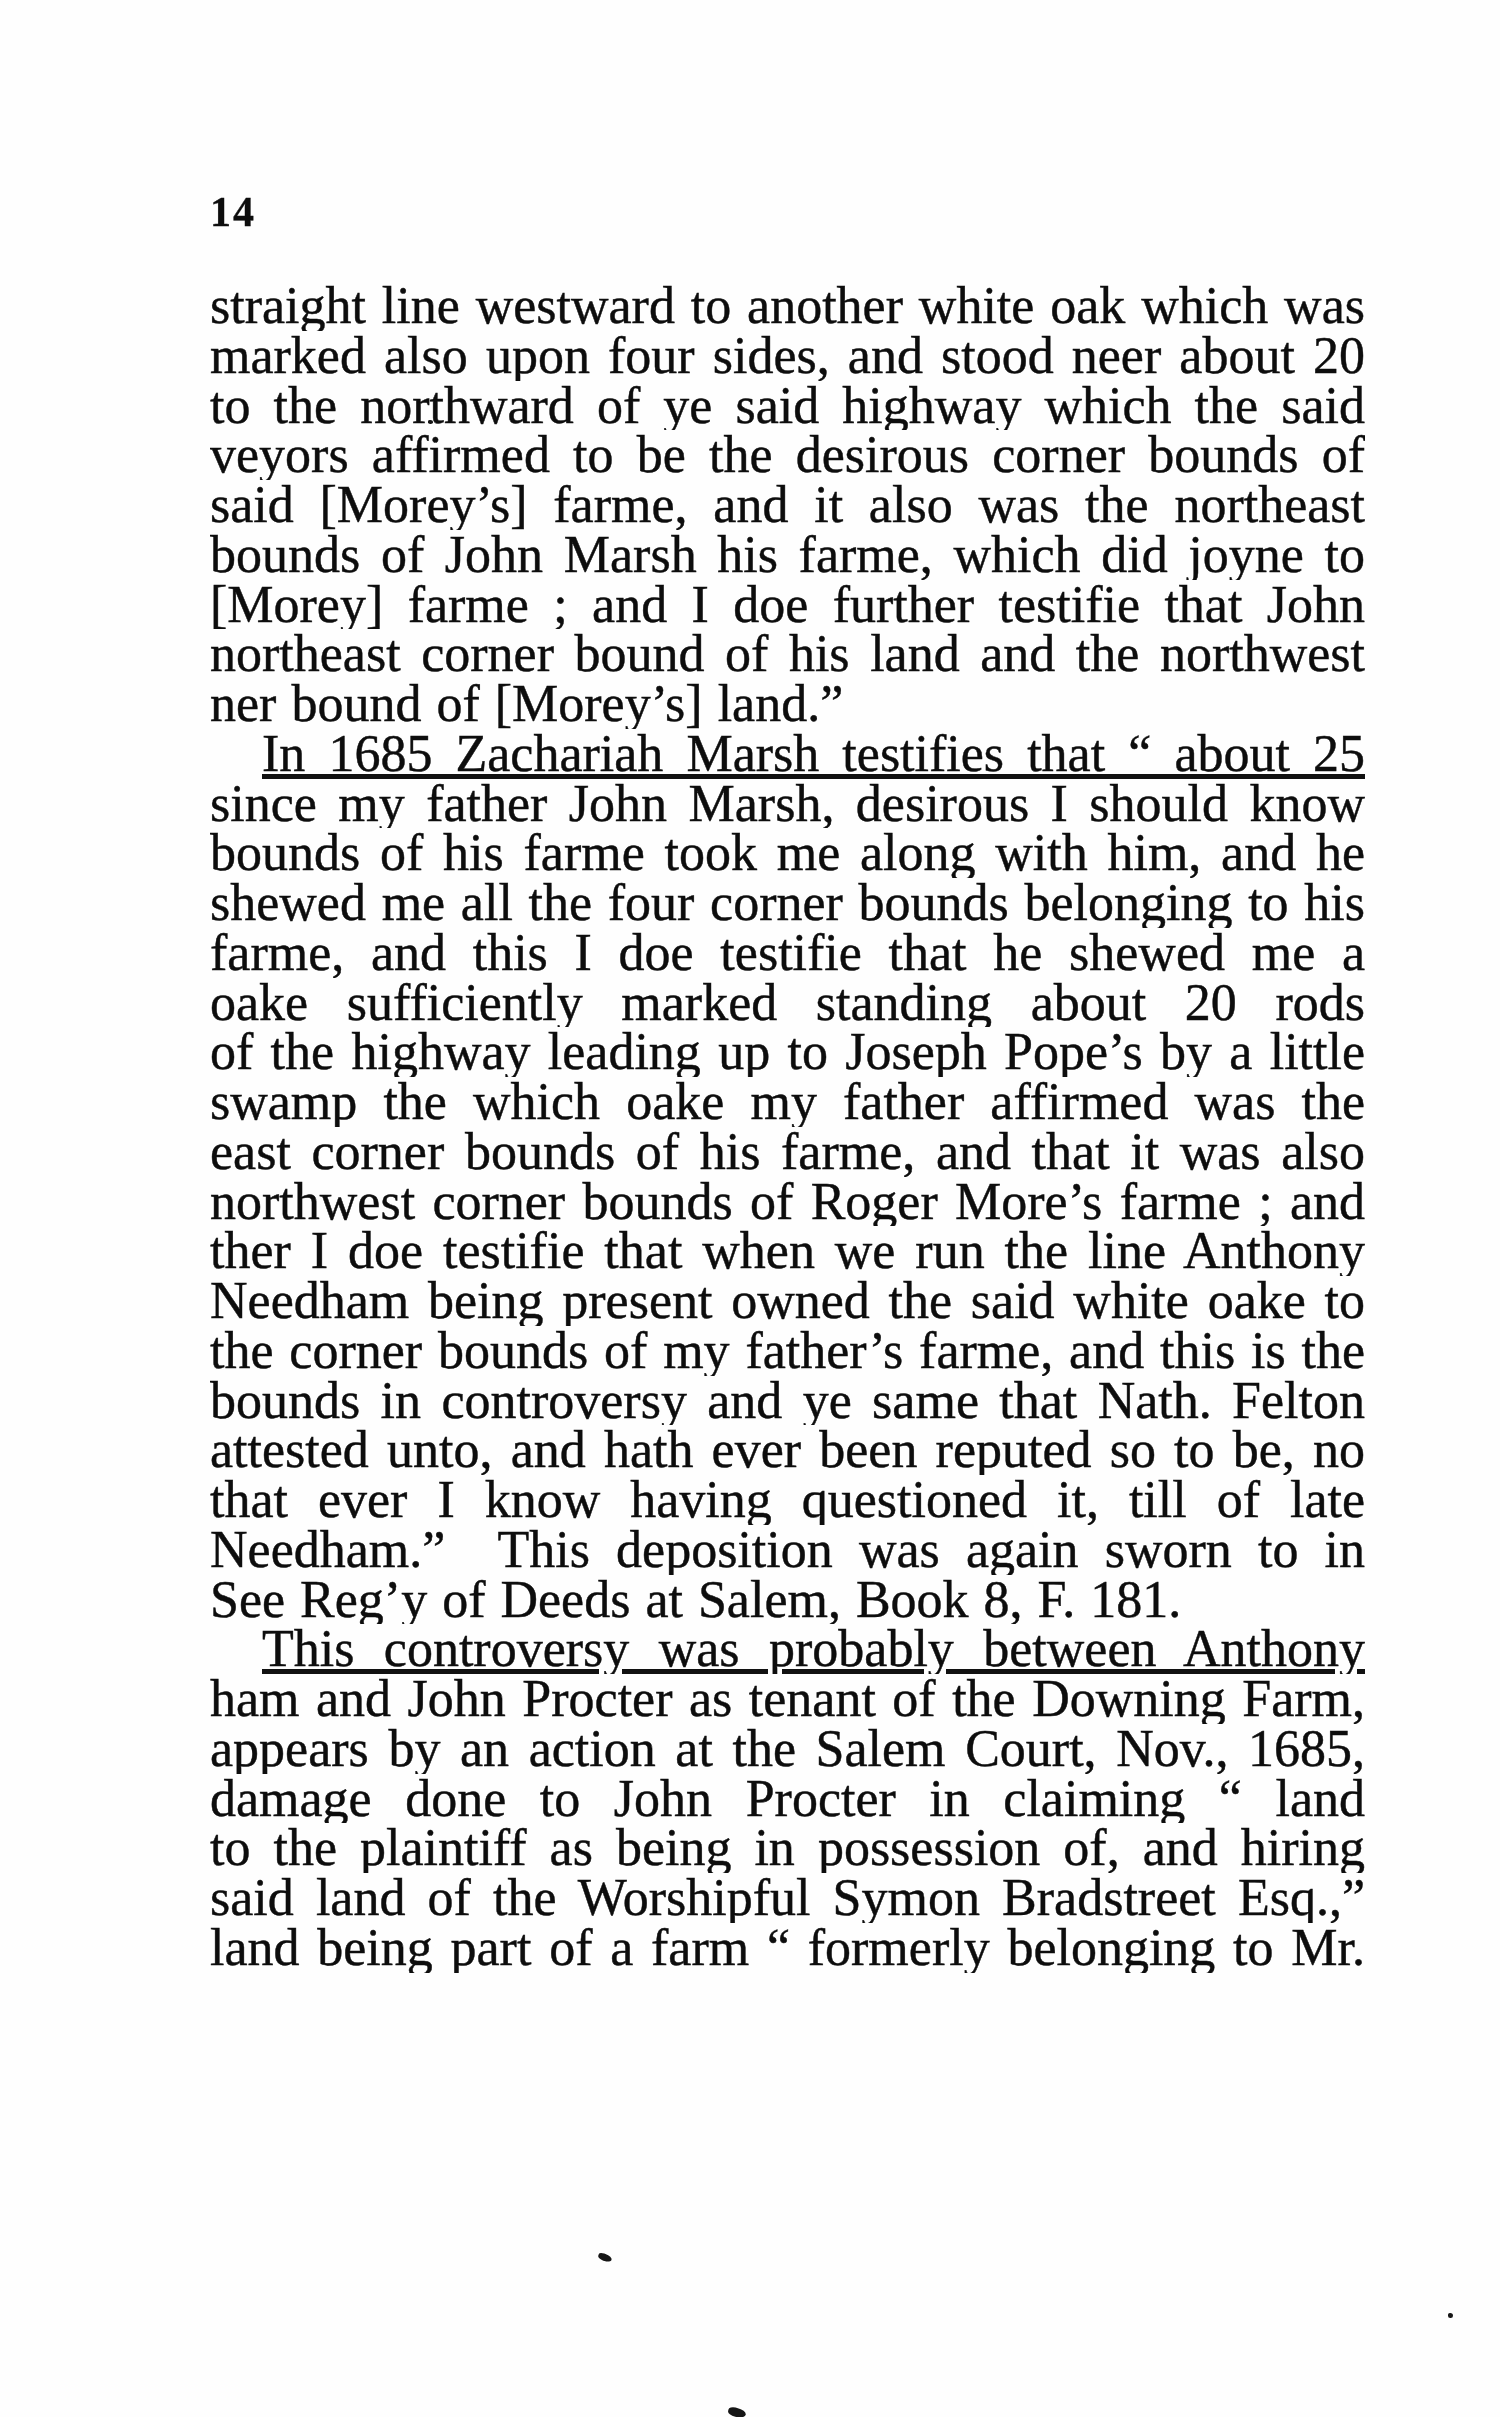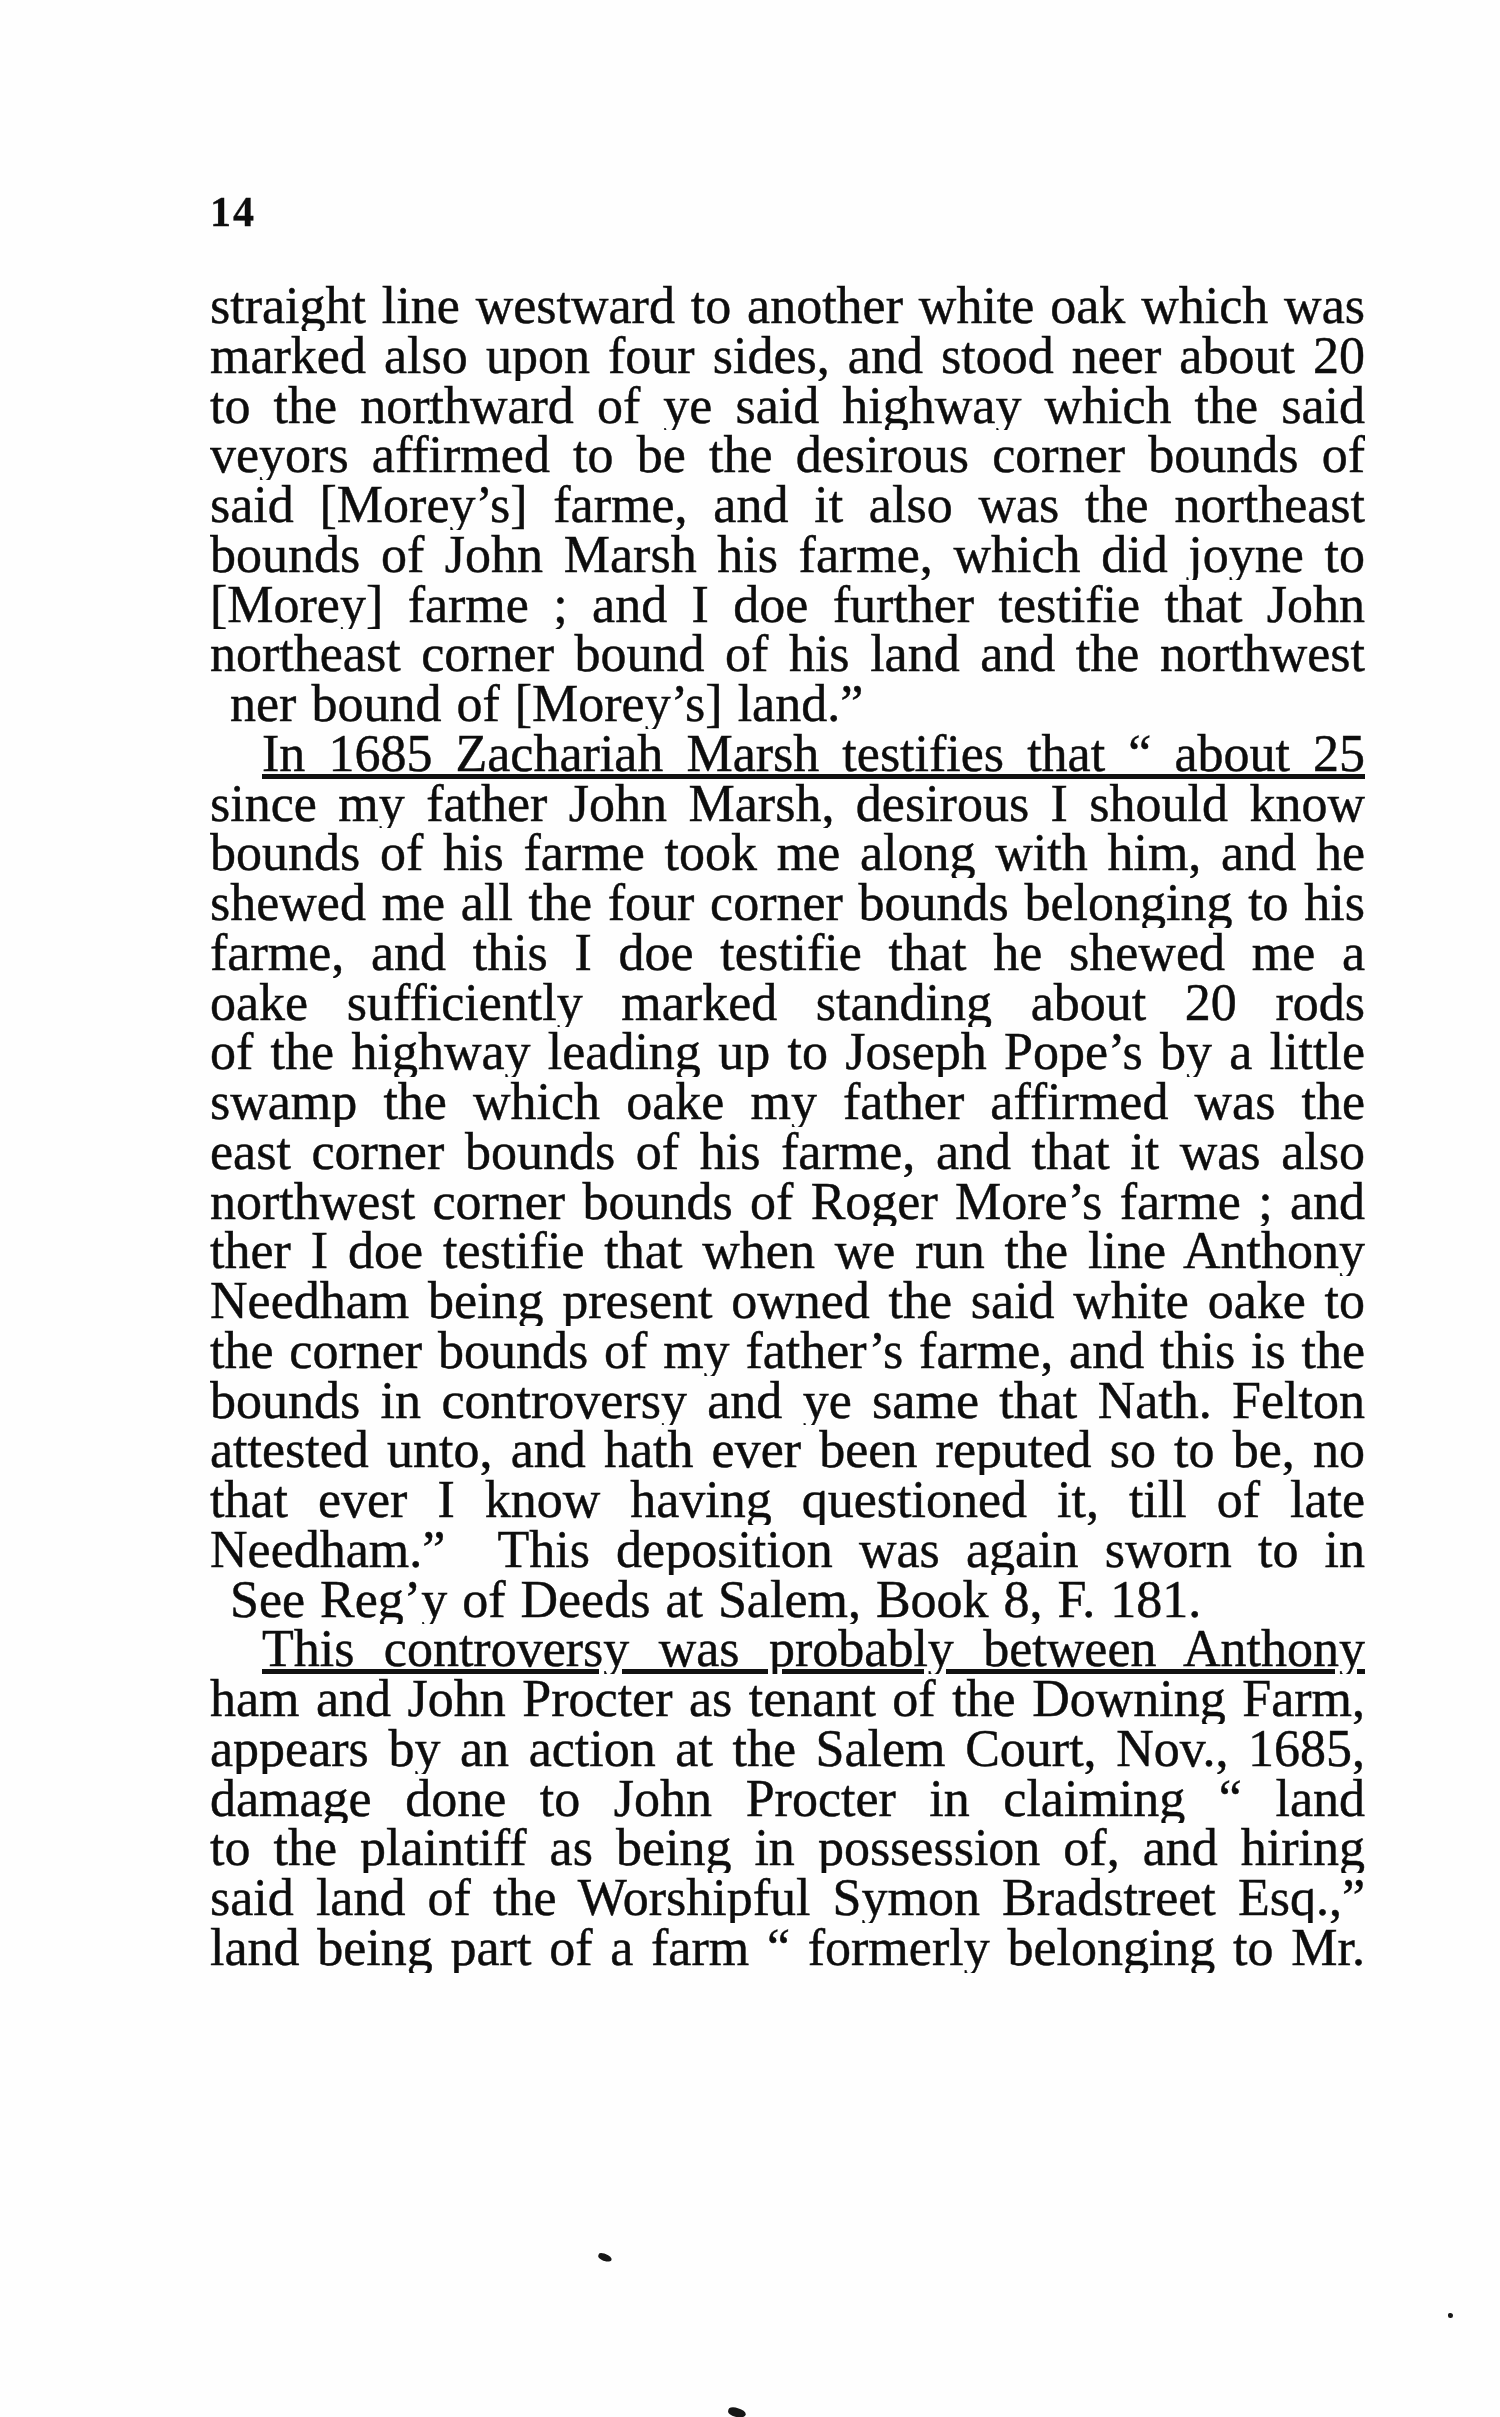--- a/index.html
+++ b/index.html
@@ -48,21 +48,20 @@
     text-align-last: justify;
     white-space: normal;
   }
   .line.indent {
     padding-left: 52px;
     text-decoration: underline;
   }
   .line.pend {
     text-align: right;
     text-align-last: left;
-    margin-left: 20px;
   }
   .speck {
     position: absolute;
     background: #161616;
     border-radius: 40% 60% 50% 50%;
   }
   .speck-1 { left: 428px;  top: 420px;  width: 5px;  height: 4px; }
   .speck-2 { left: 598px;  top: 2254px; width: 14px; height: 7px; transform: rotate(18deg); }
   .speck-3 { left: 1448px; top: 2313px; width: 5px;  height: 5px; }
   .speck-4 { left: 728px;  top: 2408px; width: 18px; height: 9px; transform: rotate(12deg); }

